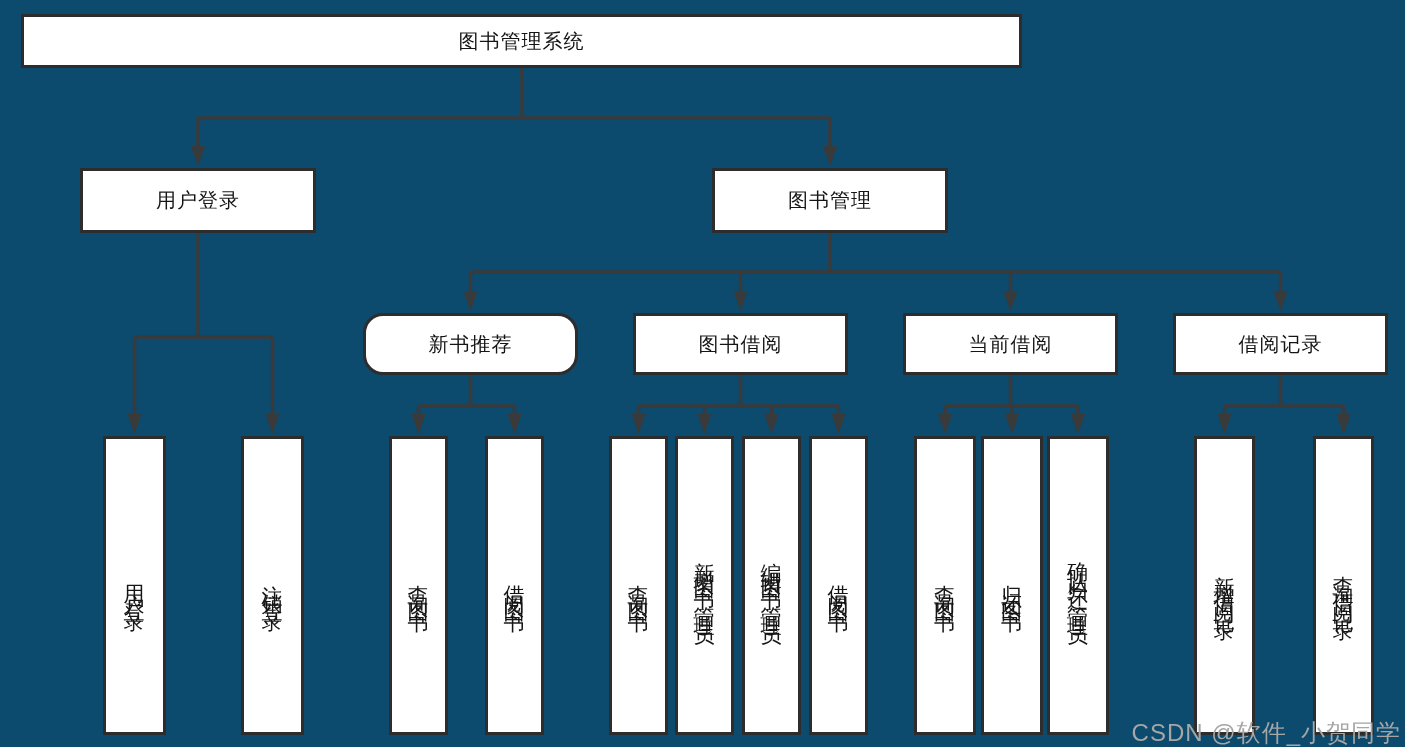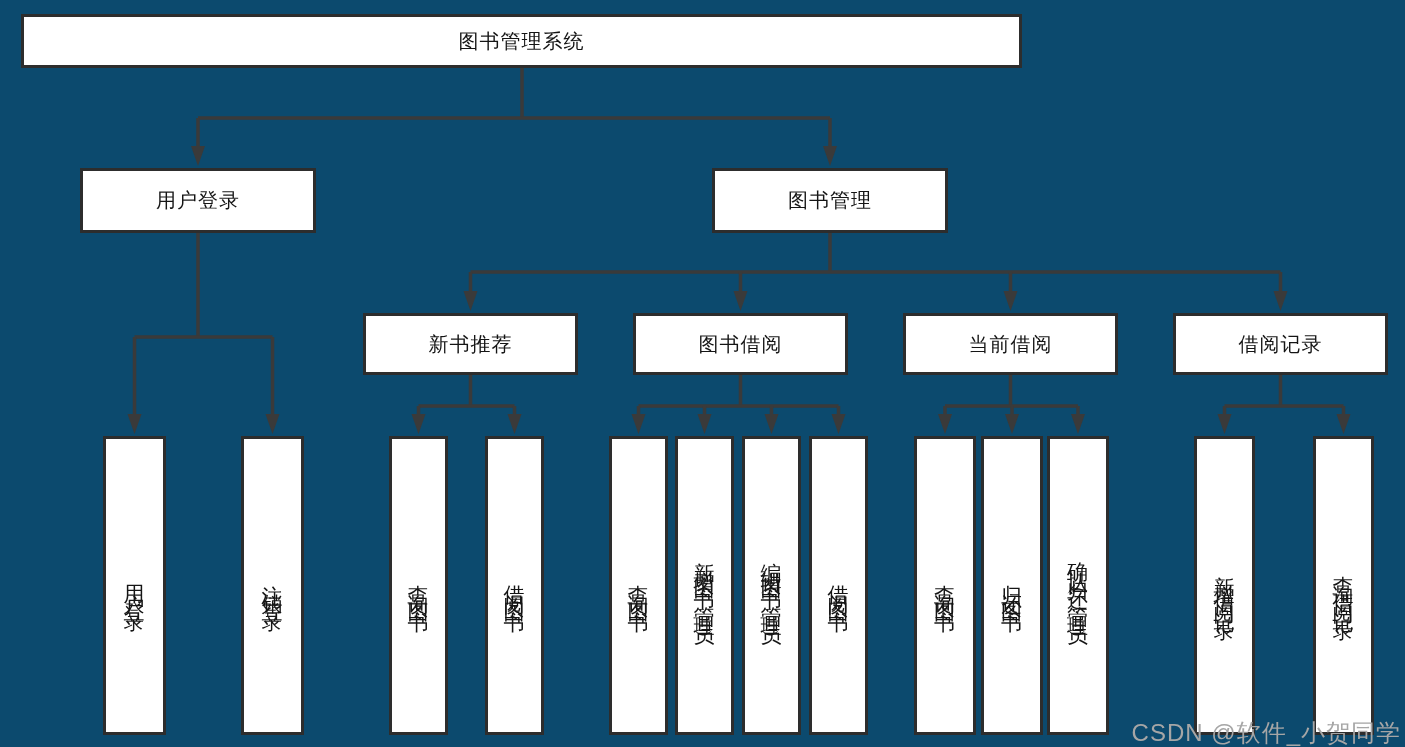--- a/index.html
+++ b/index.html
@@ -127,21 +127,21 @@
       <polygon points="1217.5,414 1231.5,414 1224.5,434"></polygon>
       <polygon points="1336.5,414 1350.5,414 1343.5,434"></polygon>
     </g>
   </svg>
 
   <div class="box hbox" style="left:21px; top:14px; width:1001px; height:54px;">图书管理系统</div>
 
   <div class="box hbox" style="left:80px; top:168px; width:236px; height:65px;">用户登录</div>
   <div class="box hbox" style="left:712px; top:168px; width:236px; height:65px;">图书管理</div>
 
-  <div class="box hbox" style="left:363px; top:313px; width:215px; height:62px;">新书推荐</div>
+  <div class="box hbox" style="left:363px; top:313px; width:215px; height:62px;border-radius:20px;">新书推荐</div>
   <div class="box hbox" style="left:633px; top:313px; width:215px; height:62px;">图书借阅</div>
   <div class="box hbox" style="left:903px; top:313px; width:215px; height:62px;">当前借阅</div>
   <div class="box hbox" style="left:1173px; top:313px; width:215px; height:62px;">借阅记录</div>
 
   <div class="box vbox" style="left:103px; top:436px; width:63px; height:299px;">用户登录</div>
   <div class="box vbox" style="left:241px; top:436px; width:63px; height:299px;">注销登录</div>
 
   <div class="box vbox" style="left:389px; top:436px; width:59px; height:299px;">查询图书</div>
   <div class="box vbox" style="left:485px; top:436px; width:59px; height:299px;">借阅图书</div>
 

